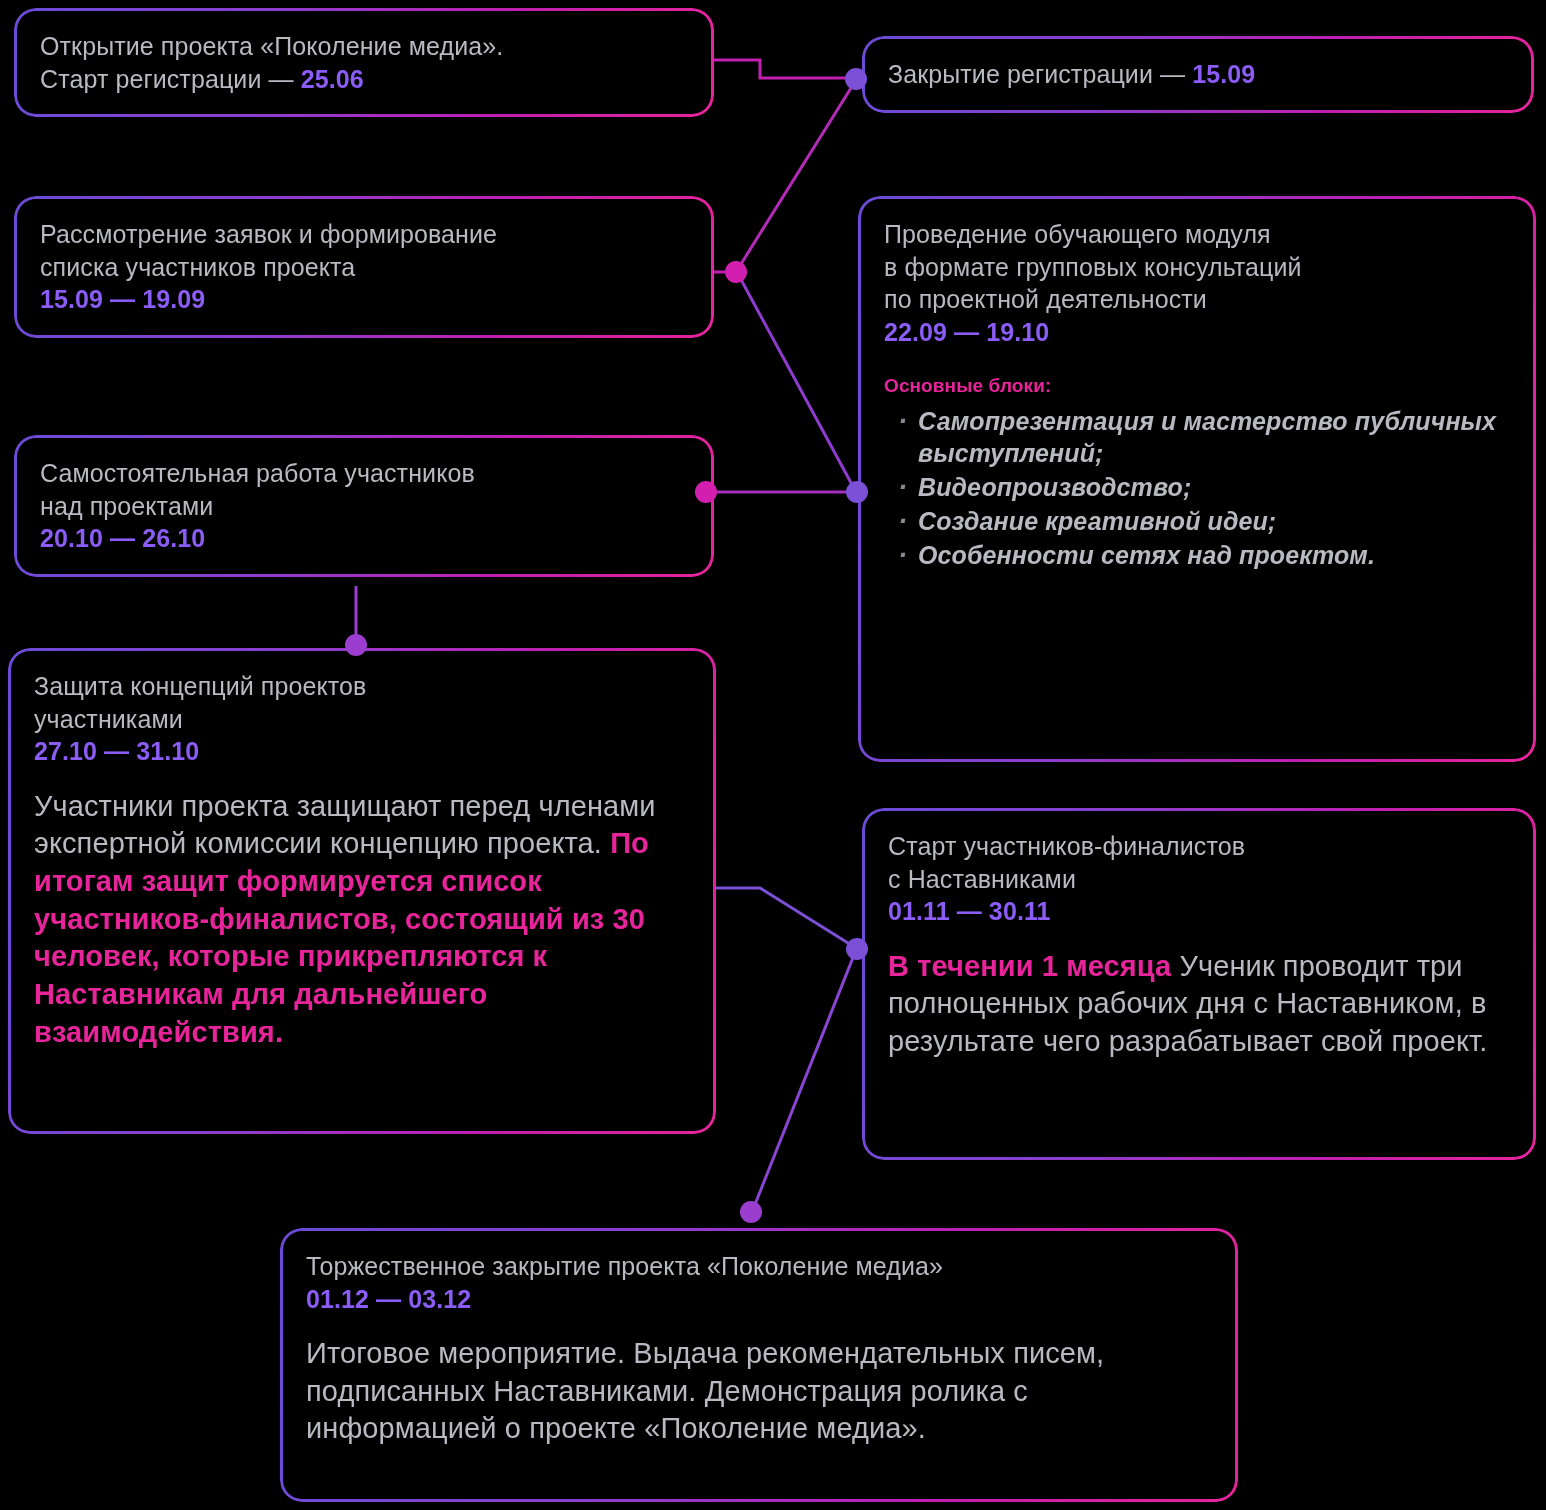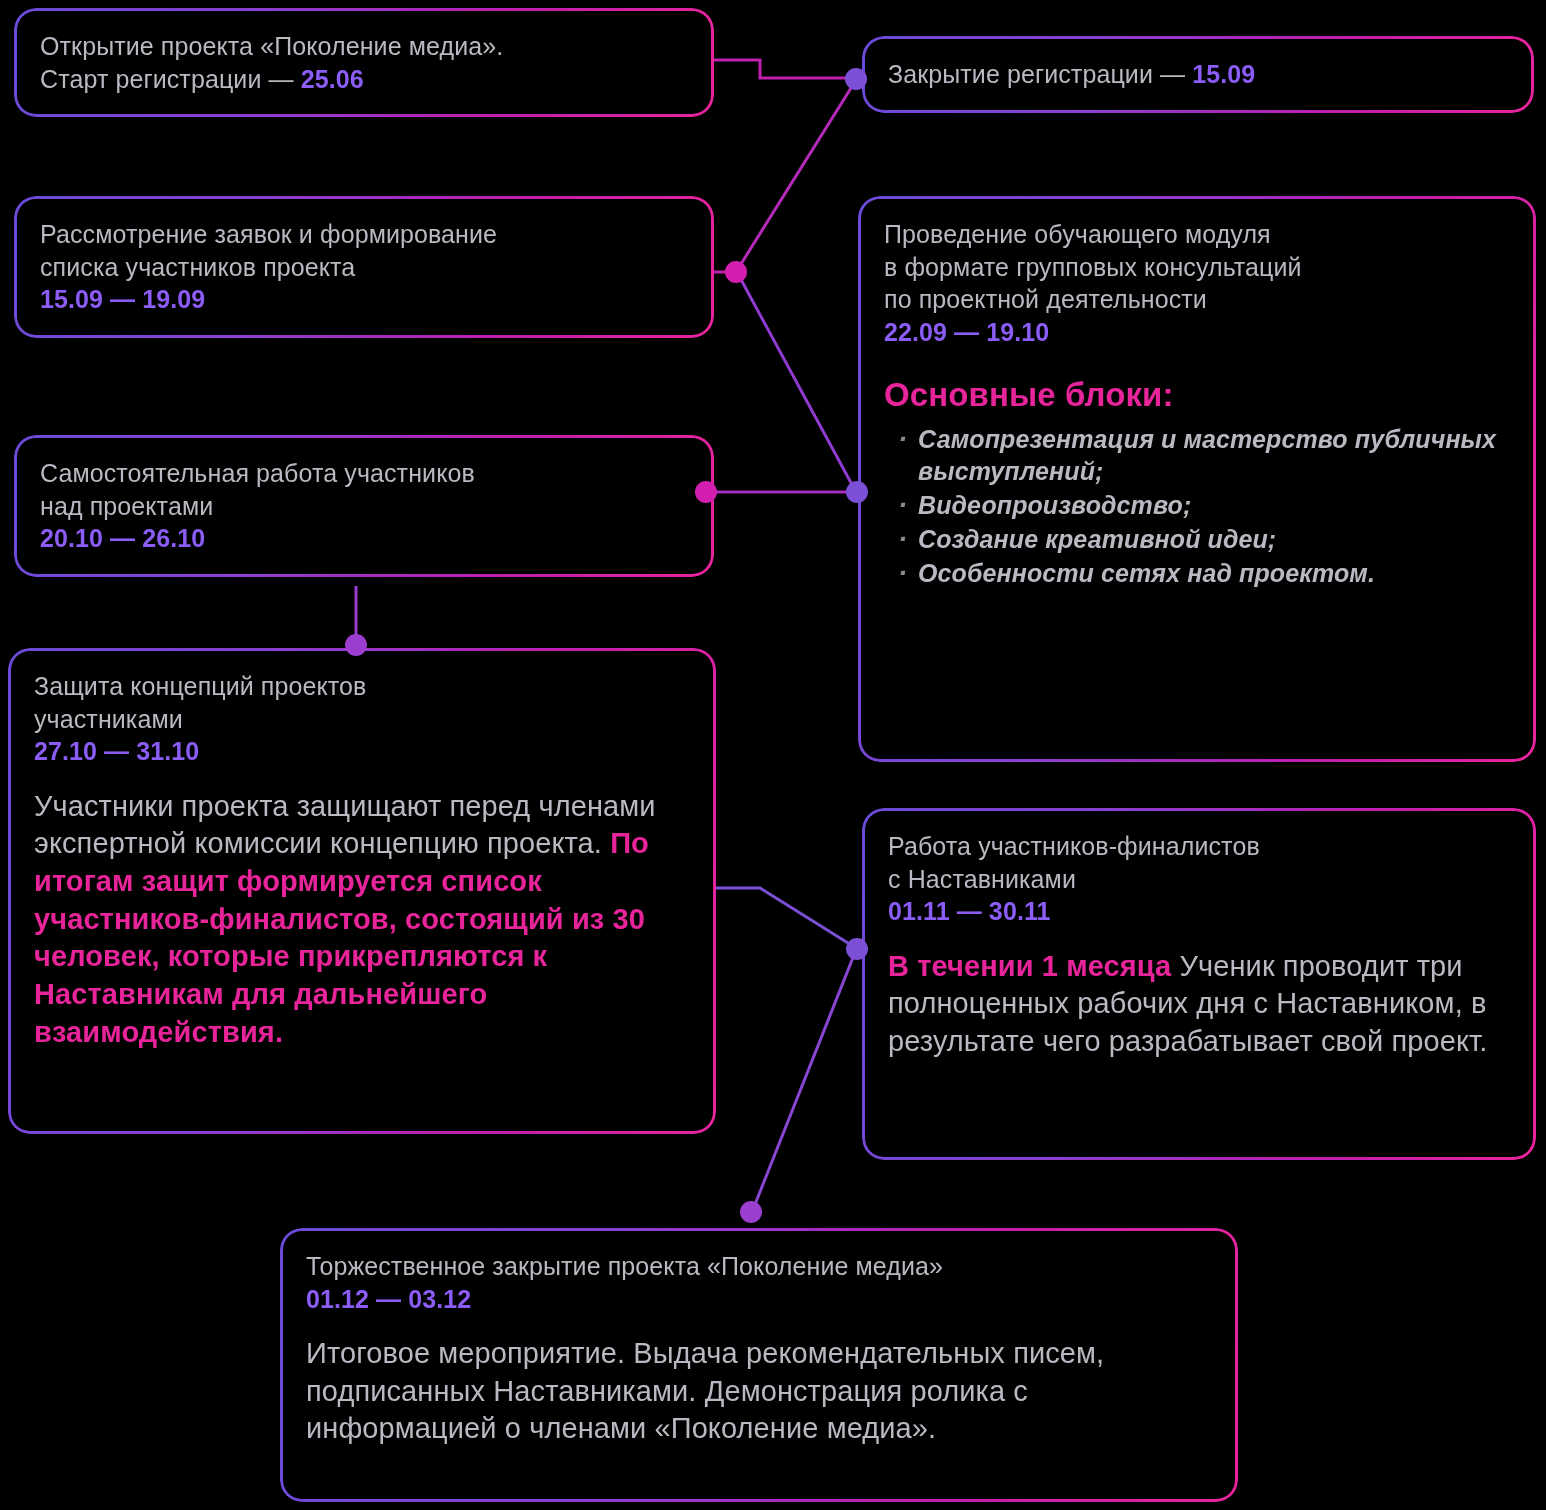--- a/index.html
+++ b/index.html
@@ -56,21 +56,21 @@
   .grey { color: #b9b9c2; }
   .date {
     color: #8b5cf6;
     font-weight: bold;
     white-space: nowrap;
   }
   .magenta { color: #e8249b; font-weight: bold; }
   .blocks-title {
     color: #e8249b;
     font-weight: bold;
-    font-size: 33px;
+    font-size: 19px;
     margin-top: 26px;
     margin-bottom: 6px;
   }
   ul.blocks {
     margin: 0;
     padding-left: 34px;
     list-style: none;
   }
   ul.blocks li {
     position: relative;
@@ -194,36 +194,36 @@
       <div class="date">27.10 — 31.10</div>
       <div class="gap"></div>
       <div class="t1">
         <span class="grey">Участники проекта защищают перед членами экспертной комиссии концепцию проекта. </span><span class="magenta">По итогам защит формируется список участников-финалистов, состоящий из 30 человек, которые прикрепляются к Наставникам для дальнейшего взаимодействия.</span>
       </div>
     </div>
   </div>
 
   <div class="card" id="card-mentors">
     <div class="inner">
-      <div class="grey">Работа участников-финалистов</div>
+      <div class="grey">Старт участников-финалистов</div>
       <div class="grey">с Наставниками</div>
       <div class="date">01.11 — 30.11</div>
       <div class="gap"></div>
       <div class="t1">
         <span class="magenta">В течении 1 месяца</span><span class="grey"> Ученик проводит три полноценных рабочих дня с Наставником, в результате чего разрабатывает свой проект.</span>
       </div>
     </div>
   </div>
 
   <div class="card" id="card-closing">
     <div class="inner">
       <div class="grey">Торжественное закрытие проекта «Поколение медиа»</div>
       <div class="date">01.12 — 03.12</div>
       <div class="gap"></div>
-      <div class="grey t1">Итоговое мероприятие. Выдача рекомендательных писем, подписанных Наставниками. Демонстрация ролика с информацией о членами «Поколение медиа».</div>
+      <div class="grey t1">Итоговое мероприятие. Выдача рекомендательных писем, подписанных Наставниками. Демонстрация ролика с информацией о проекте «Поколение медиа».</div>
     </div>
   </div>
 
   <div class="node purple-dot" style="left:856px; top:79px;"></div>
   <div class="node magenta-dot" style="left:736px; top:272px;"></div>
   <div class="node magenta-dot" style="left:706px; top:492px;"></div>
   <div class="node purple-dot" style="left:857px; top:492px;"></div>
   <div class="node violet-dot" style="left:356px; top:645px;"></div>
   <div class="node purple-dot" style="left:857px; top:949px;"></div>
   <div class="node violet-dot" style="left:751px; top:1212px;"></div>

